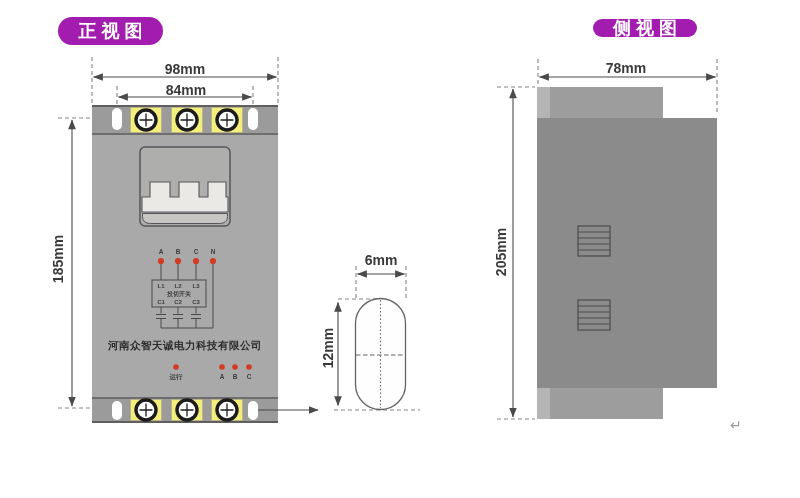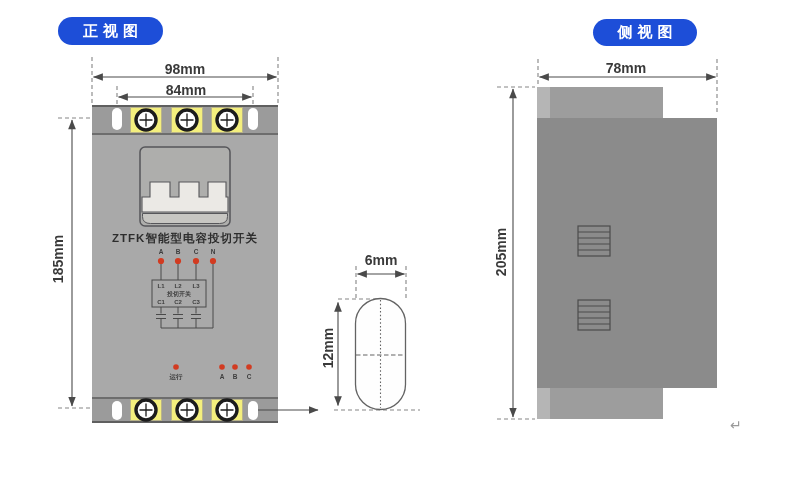--- a/index.html
+++ b/index.html
@@ -1,20 +1,20 @@
 <!DOCTYPE html>
 <html><head>
 <meta charset="utf-8">
 <style>
   html,body{margin:0;padding:0;background:#ffffff;}
   .canvas{position:relative;width:800px;height:498px;background:#ffffff;overflow:hidden;
           font-family:"Liberation Sans", sans-serif;}
-  .pill{position:absolute;background:#1d4ed8;color:#ffffff;font-weight:bold;
+  .pill{position:absolute;background:#a21caf;color:#ffffff;font-weight:bold;
         border-radius:15px;display:flex;align-items:center;justify-content:center;
-        font-size:15px;letter-spacing:5px;text-indent:5px;}
+        font-size:18px;letter-spacing:5px;text-indent:5px;}
   .dim{position:absolute;font-size:14px;font-weight:bold;color:#3a3a3a;
        transform:translate(-50%,-50%);white-space:nowrap;}
   .dim.rot{transform:translate(-50%,-50%) rotate(-90deg);}
   .strip{position:absolute;background:#9b9b9b;box-sizing:border-box;}
   .ystrip-top{border-top:2px solid #5f5f5f;border-bottom:2px solid #6d6d6d;}
   .ystrip-bot{border-top:2px solid #6d6d6d;border-bottom:2px solid #5f5f5f;}
   .ysq{position:absolute;background:#f4ef7d;border:1px solid #b8b389;box-sizing:border-box;}
   .slot{position:absolute;background:#ffffff;border-radius:5px;}
   .body-front{position:absolute;background:#a9a9a9;}
   .tiny{position:absolute;font-size:6.5px;font-weight:bold;color:#3d3d3d;
@@ -31,21 +31,21 @@
   .retmark{position:absolute;font-size:14px;color:#9a9a9a;}
   svg.lines{position:absolute;left:0;top:0;z-index:5;}
   .txt{z-index:6;}
 </style>
 </head>
 <body>
 
 <div class="canvas">
 
   <div class="pill" style="left:58px;top:17px;width:105px;height:28px;">正视图</div>
-  <div class="pill" style="left:593px;top:19px;width:104px;height:27px;">侧视图</div>
+  <div class="pill" style="left:593px;top:19px;width:104px;height:18px;">侧视图</div>
 
   <div class="body-front" style="left:92px;top:135px;width:186px;height:262px;"></div>
 
   <div class="strip ystrip-top" style="left:92px;top:105px;width:186px;height:30px;"></div>
   <div class="ysq" style="left:130px;top:107px;width:32px;height:26px;"></div>
   <div class="ysq" style="left:171px;top:107px;width:32px;height:26px;"></div>
   <div class="ysq" style="left:211px;top:107px;width:32px;height:26px;"></div>
   <div class="slot" style="left:112px;top:108px;width:10px;height:22px;"></div>
   <div class="slot" style="left:248px;top:108px;width:10px;height:22px;"></div>
 
@@ -164,21 +164,21 @@
   </svg>
 
   <div class="dim txt" style="left:185px;top:69px;">98mm</div>
   <div class="dim txt" style="left:186px;top:90px;">84mm</div>
   <div class="dim rot txt" style="left:58px;top:259px;">185mm</div>
   <div class="dim txt" style="left:381px;top:260px;">6mm</div>
   <div class="dim rot txt" style="left:328px;top:348px;">12mm</div>
   <div class="dim txt" style="left:626px;top:68px;">78mm</div>
   <div class="dim rot txt" style="left:501px;top:252px;">205mm</div>
 
-  <div class="devtitle txt">ZTFK智能型电容投切开关</div>
+  <div class="devcompany txt">河南众智天诚电力科技有限公司</div>
 
   <span class="tiny txt" style="left:161px;top:249px;">A</span>
   <span class="tiny txt" style="left:178px;top:249px;">B</span>
   <span class="tiny txt" style="left:196px;top:249px;">C</span>
   <span class="tiny txt" style="left:213px;top:249px;">N</span>
 
   <span class="boxlbl txt" style="left:161px;top:283px;">L1</span>
   <span class="boxlbl txt" style="left:178px;top:283px;">L2</span>
   <span class="boxlbl txt" style="left:196px;top:283px;">L3</span>
   <span class="boxlbl txt" style="left:179px;top:290.5px;">投切开关</span>

